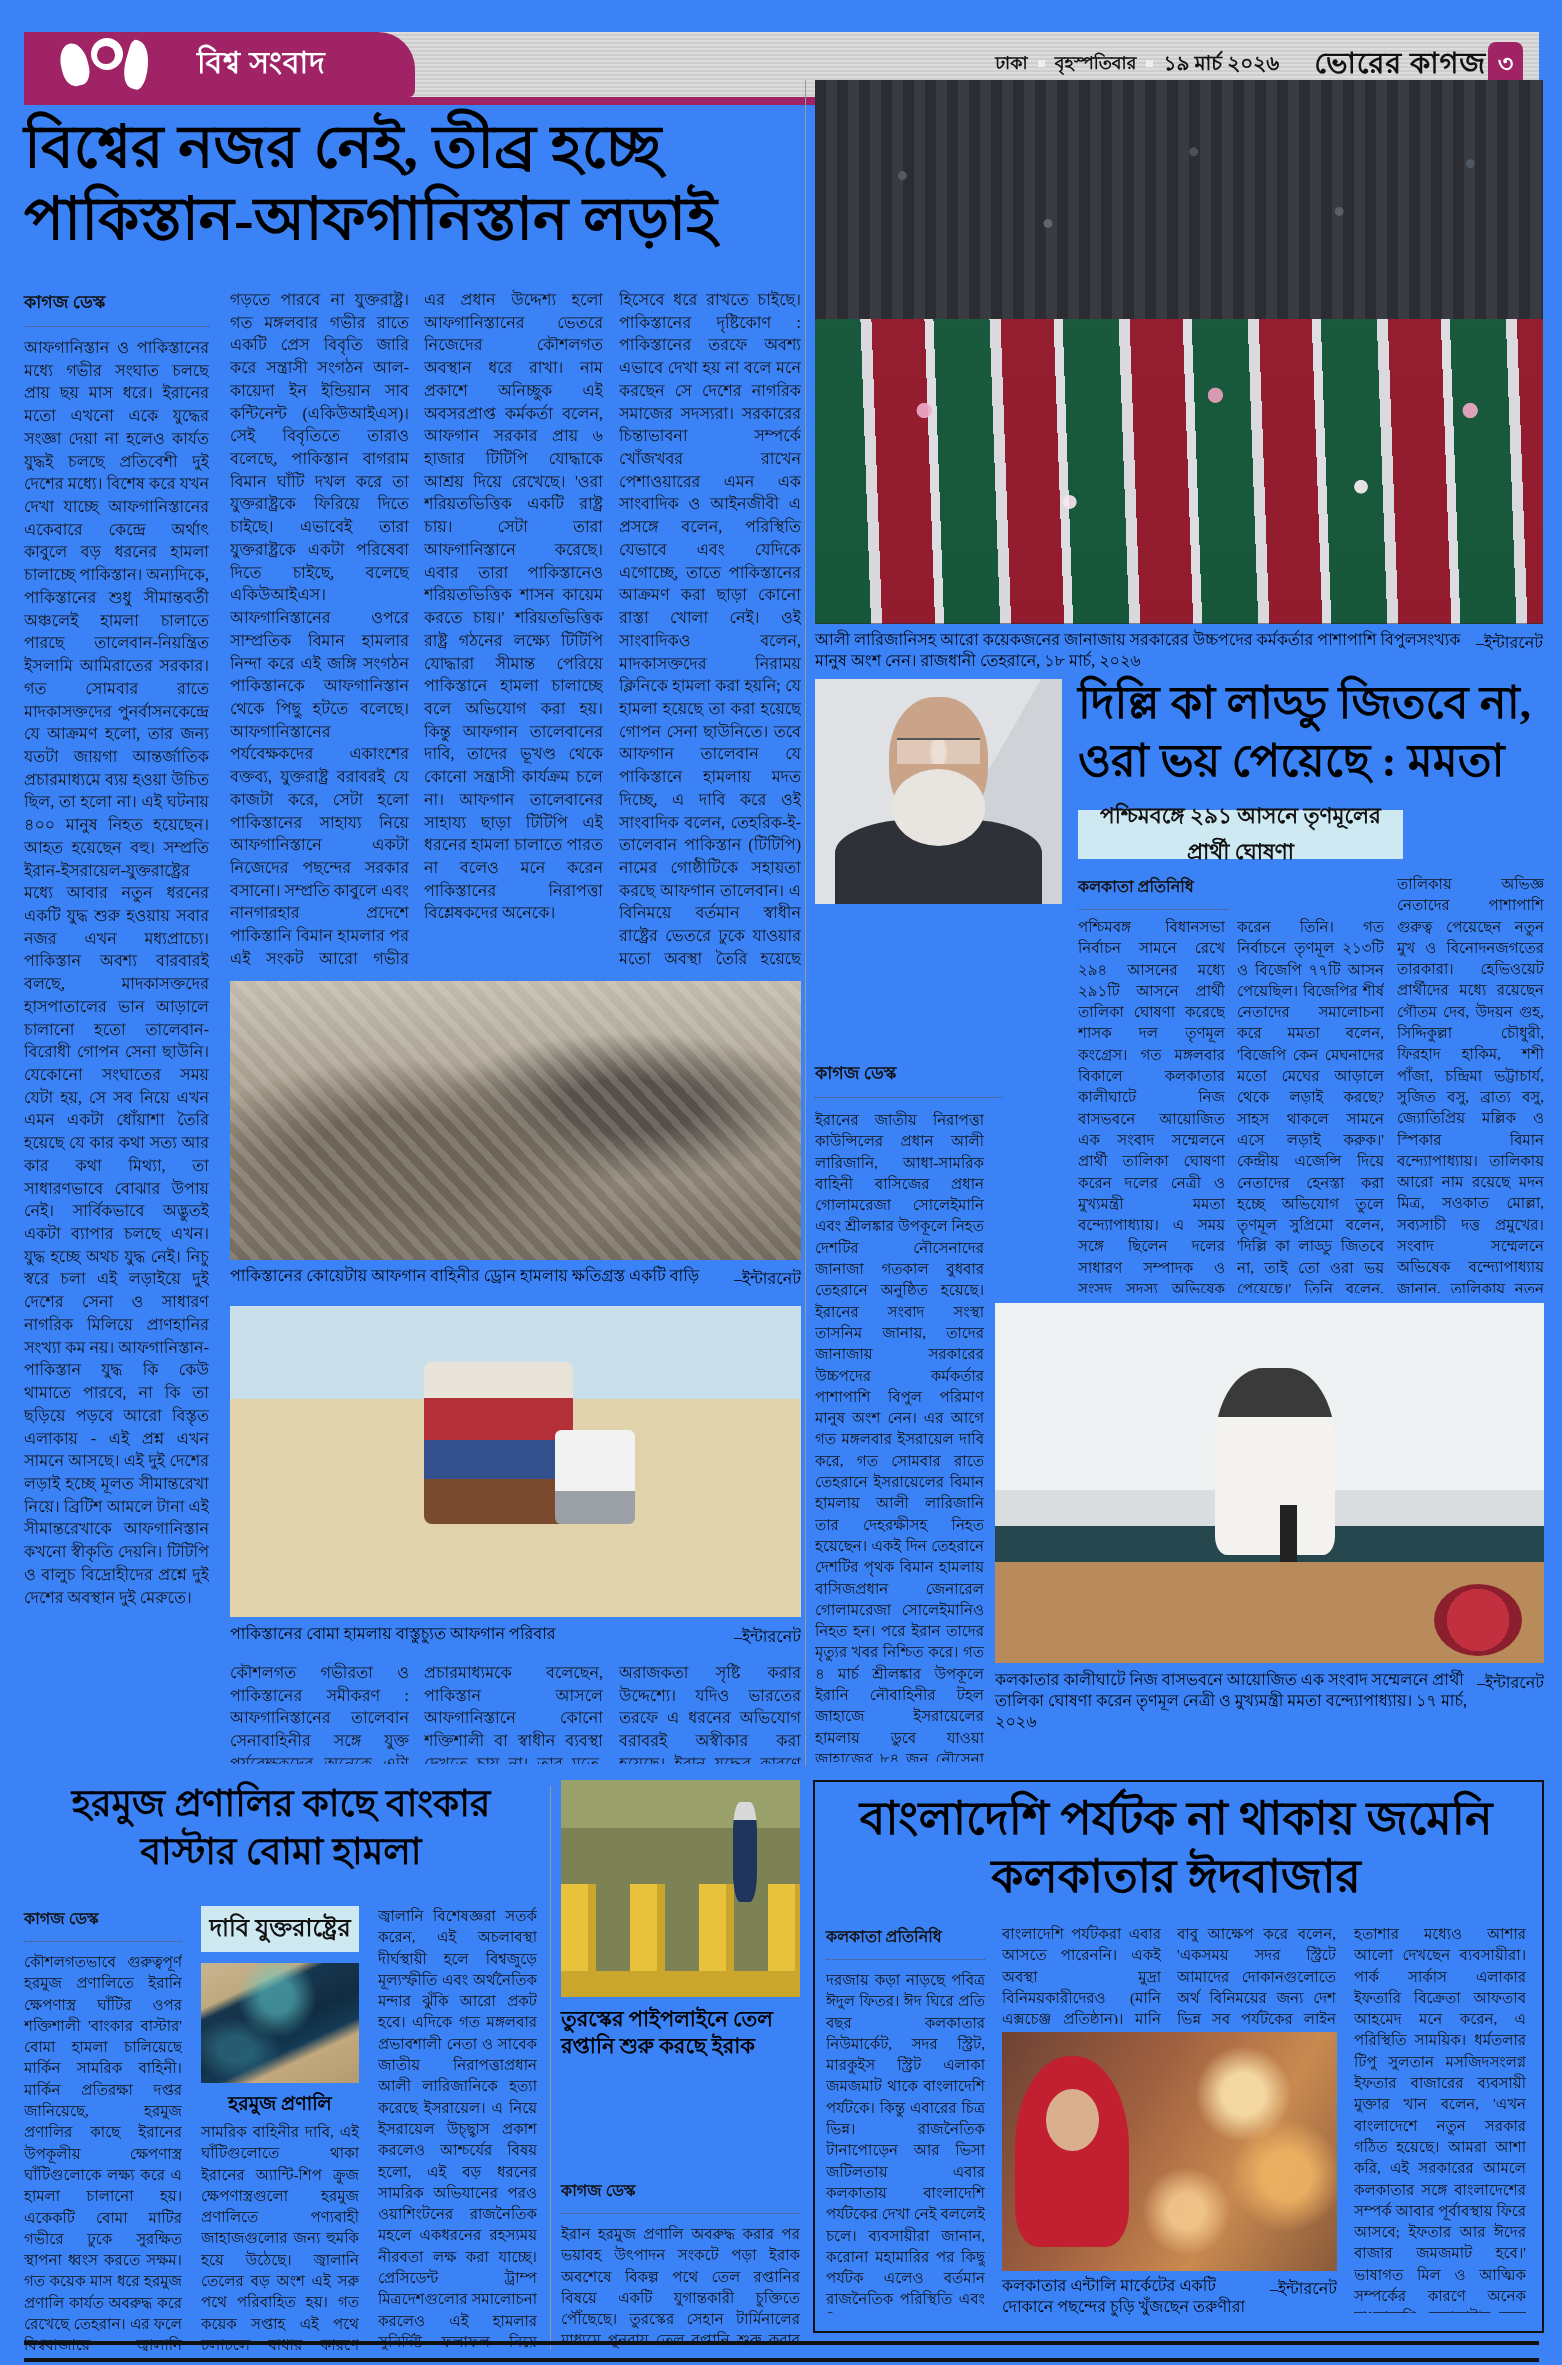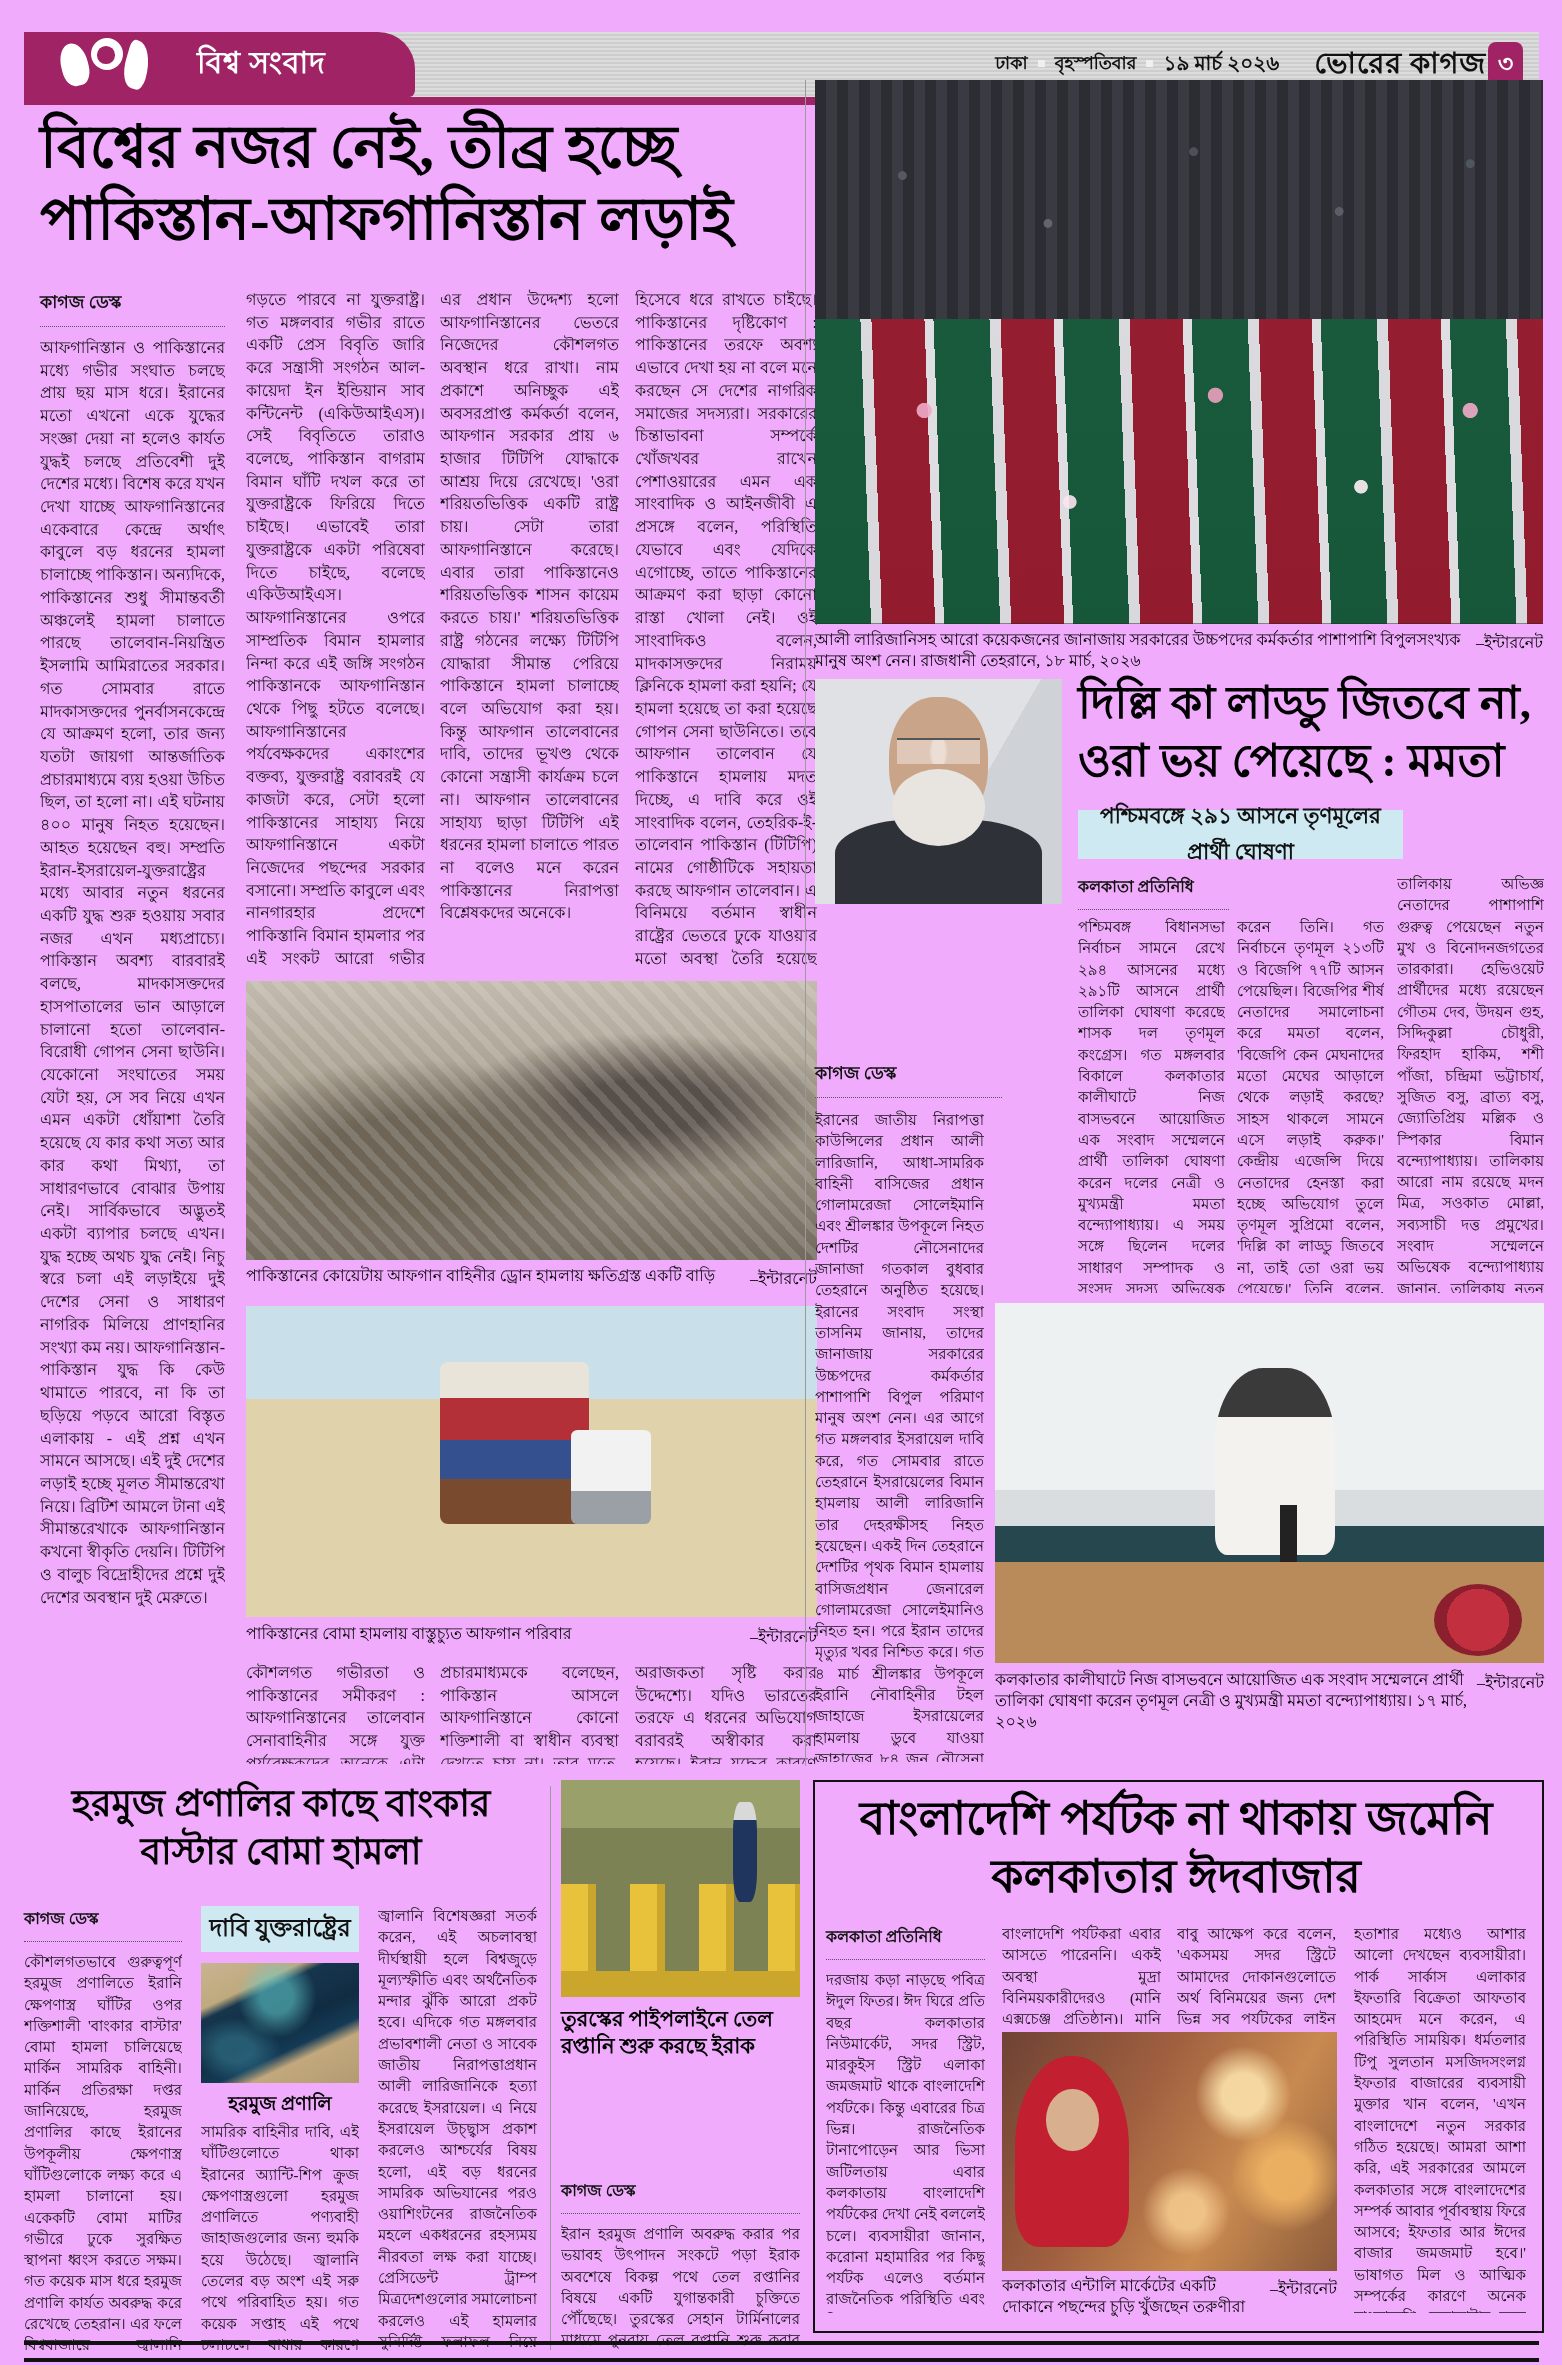--- a/index.html
+++ b/index.html
@@ -1,16 +1,16 @@
 <!DOCTYPE html>
 <html style="font-size:12.8px"><head>
 <meta charset="utf-8">
 <style>
   html,body{margin:0;padding:0;background:#e9e9e9;}
-  .page{position:relative;width:1563px;height:2366px;background:#f0abfc;
+  .page{position:relative;width:1563px;height:2366px;background:#3b82f6;
         font-family:"Liberation Serif",serif;color:#111;overflow:hidden;}
   .abs{position:absolute;}
   .just{text-align:justify;text-justify:inter-word;}
   .body-text{font-size:16px;line-height:1.42;overflow:hidden;}
   .byline{font-weight:bold;font-size:17.5px;}
   .byline-sep{border-bottom:1.6px dotted #555;height:4.8px;margin:3.2px 0 6.4px 0;}
   .caption{font-size:16px;line-height:1.3;color:#000;}
   .credit{float:right;font-size:16px;color:#000;}
   .kicker{background:#cfe9f2;text-align:center;font-weight:bold;
           display:flex;align-items:center;justify-content:center;}
@@ -114,21 +114,21 @@
       <span class="meta-dot"></span>
       <span style="font-size:17.5px;font-weight:bold;">বৃহস্পতিবার</span>
       <span class="meta-dot"></span>
       <span style="font-size:20px;font-weight:bold;">১৯ মার্চ ২০২৬</span>
       <span style="font-size:29px;font-weight:bold;margin-left:33px;letter-spacing:0.8px;">ভোরের কাগজ</span>
       <span class="badge" style="width:35px;height:45px;">৩</span>
     </div>
   </div>
   <div class="abs mast-line" style="left:24px;top:97px;width:1515px;height:8px;"></div>
 
-  <div class="abs" style="left:40px;top:112px;width:780px;height:1658px;">
+  <div class="abs" style="left:24px;top:112px;width:780px;height:1658px;">
     <div class="hl" style="font-size:59px;line-height:1.22;">বিশ্বের নজর নেই, তীব্র হচ্ছে পাকিস্তান-আফগানিস্তান লড়াই</div>
 
     <div class="abs" style="left:0;top:177px;width:185px;">
       <div class="byline">কাগজ ডেস্ক</div>
       <div class="byline-sep"></div>
     </div>
     <div class="abs body-text just" style="left:0;top:225px;width:185px;height:1427px;">আফগানিস্তান ও পাকিস্তানের মধ্যে গভীর সংঘাত চলছে প্রায় ছয় মাস ধরে। ইরানের মতো এখনো একে যুদ্ধের সংজ্ঞা দেয়া না হলেও কার্যত যুদ্ধই চলছে প্রতিবেশী দুই দেশের মধ্যে। বিশেষ করে যখন দেখা যাচ্ছে আফগানিস্তানের একেবারে কেন্দ্রে অর্থাৎ কাবুলে বড় ধরনের হামলা চালাচ্ছে পাকিস্তান। অন্যদিকে, পাকিস্তানের শুধু সীমান্তবর্তী অঞ্চলেই হামলা চালাতে পারছে তালেবান-নিয়ন্ত্রিত ইসলামি আমিরাতের সরকার। গত সোমবার রাতে মাদকাসক্তদের পুনর্বাসনকেন্দ্রে যে আক্রমণ হলো, তার জন্য যতটা জায়গা আন্তর্জাতিক প্রচারমাধ্যমে ব্যয় হওয়া উচিত ছিল, তা হলো না। এই ঘটনায় ৪০০ মানুষ নিহত হয়েছেন। আহত হয়েছেন বহু। সম্প্রতি ইরান-ইসরায়েল-যুক্তরাষ্ট্রের মধ্যে আবার নতুন ধরনের একটি যুদ্ধ শুরু হওয়ায় সবার নজর এখন মধ্যপ্রাচ্যে। পাকিস্তান অবশ্য বারবারই বলছে, মাদকাসক্তদের হাসপাতালের ভান আড়ালে চালানো হতো তালেবান-বিরোধী গোপন সেনা ছাউনি। যেকোনো সংঘাতের সময় যেটা হয়, সে সব নিয়ে এখন এমন একটা ধোঁয়াশা তৈরি হয়েছে যে কার কথা সত্য আর কার কথা মিথ্যা, তা সাধারণভাবে বোঝার উপায় নেই। সার্বিকভাবে অদ্ভুতই একটা ব্যাপার চলছে এখন। যুদ্ধ হচ্ছে অথচ যুদ্ধ নেই। নিচু স্বরে চলা এই লড়াইয়ে দুই দেশের সেনা ও সাধারণ নাগরিক মিলিয়ে প্রাণহানির সংখ্যা কম নয়। আফগানিস্তান-পাকিস্তান যুদ্ধ কি কেউ থামাতে পারবে, না কি তা ছড়িয়ে পড়বে আরো বিস্তৃত এলাকায় - এই প্রশ্ন এখন সামনে আসছে। এই দুই দেশের লড়াই হচ্ছে মূলত সীমান্তরেখা নিয়ে। ব্রিটিশ আমলে টানা এই সীমান্তরেখাকে আফগানিস্তান কখনো স্বীকৃতি দেয়নি। টিটিপি ও বালুচ বিদ্রোহীদের প্রশ্নে দুই দেশের অবস্থান দুই মেরুতে।</div>
 
     <div class="abs body-text just" style="left:206px;top:177px;width:179px;height:676px;">গড়তে পারবে না যুক্তরাষ্ট্র। গত মঙ্গলবার গভীর রাতে একটি প্রেস বিবৃতি জারি করে সন্ত্রাসী সংগঠন আল-কায়েদা ইন ইন্ডিয়ান সাব কন্টিনেন্ট (একিউআইএস)। সেই বিবৃতিতে তারাও বলেছে, পাকিস্তান বাগরাম বিমান ঘাঁটি দখল করে তা যুক্তরাষ্ট্রকে ফিরিয়ে দিতে চাইছে। এভাবেই তারা যুক্তরাষ্ট্রকে একটা পরিষেবা দিতে চাইছে, বলেছে একিউআইএস। আফগানিস্তানের ওপরে সাম্প্রতিক বিমান হামলার নিন্দা করে এই জঙ্গি সংগঠন পাকিস্তানকে আফগানিস্তান থেকে পিছু হটতে বলেছে। আফগানিস্তানের পর্যবেক্ষকদের একাংশের বক্তব্য, যুক্তরাষ্ট্র বরাবরই যে কাজটা করে, সেটা হলো পাকিস্তানের সাহায্য নিয়ে আফগানিস্তানে একটা নিজেদের পছন্দের সরকার বসানো। সম্প্রতি কাবুলে এবং নানগারহার প্রদেশে পাকিস্তানি বিমান হামলার পর এই সংকট আরো গভীর হয়েছে।</div>
     <div class="abs body-text just" style="left:400px;top:177px;width:179px;height:676px;">এর প্রধান উদ্দেশ্য হলো আফগানিস্তানের ভেতরে নিজেদের কৌশলগত অবস্থান ধরে রাখা। নাম প্রকাশে অনিচ্ছুক এই অবসরপ্রাপ্ত কর্মকর্তা বলেন, আফগান সরকার প্রায় ৬ হাজার টিটিপি যোদ্ধাকে আশ্রয় দিয়ে রেখেছে। 'ওরা শরিয়তভিত্তিক একটি রাষ্ট্র চায়। সেটা তারা আফগানিস্তানে করেছে। এবার তারা পাকিস্তানেও শরিয়তভিত্তিক শাসন কায়েম করতে চায়।' শরিয়তভিত্তিক রাষ্ট্র গঠনের লক্ষ্যে টিটিপি যোদ্ধারা সীমান্ত পেরিয়ে পাকিস্তানে হামলা চালাচ্ছে বলে অভিযোগ করা হয়। কিন্তু আফগান তালেবানের দাবি, তাদের ভূখণ্ড থেকে কোনো সন্ত্রাসী কার্যক্রম চলে না। আফগান তালেবানের সাহায্য ছাড়া টিটিপি এই ধরনের হামলা চালাতে পারত না বলেও মনে করেন পাকিস্তানের নিরাপত্তা বিশ্লেষকদের অনেকে।</div>

